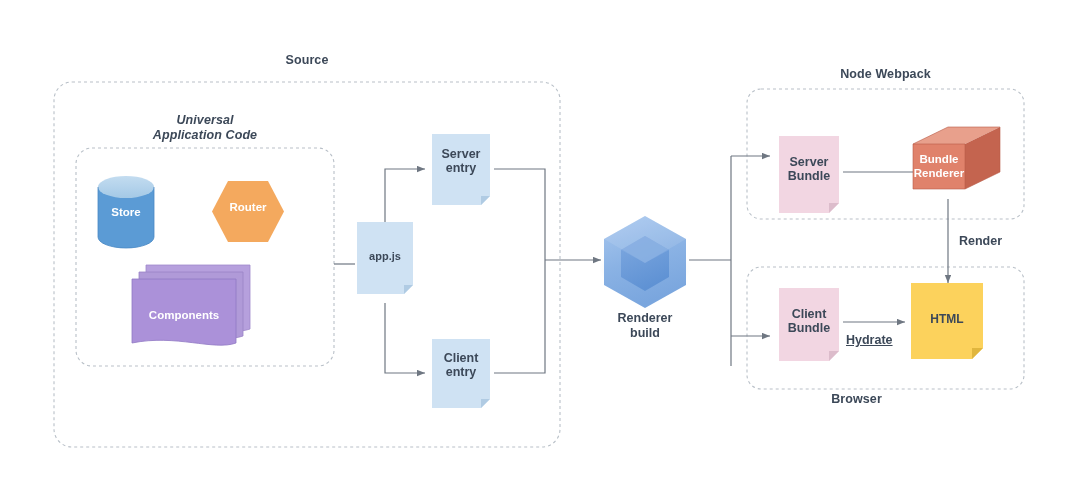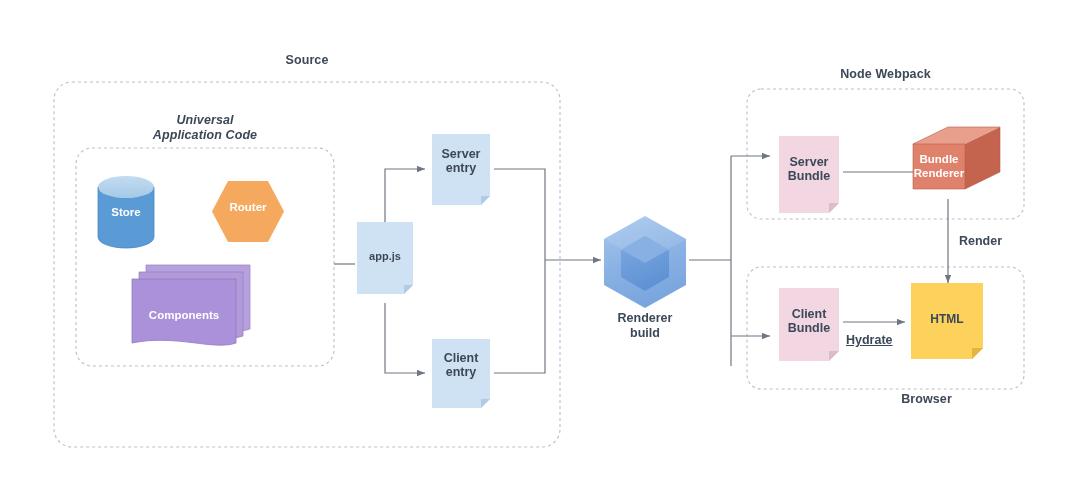--- a/index.html
+++ b/index.html
@@ -165,21 +165,21 @@
 
   <div class="grp-label" style="left:54px;top:53px;width:506px;">Source</div>
 
   <div class="grp-label multi" style="left:76px;top:113px;width:258px;font-style:italic;">
     <div>Universal</div>
     <div>Application Code</div>
   </div>
 
   <div class="grp-label" style="left:747px;top:67px;width:277px;">Node Webpack</div>
 
-  <div class="grp-label" style="left:788px;top:392px;width:277px;">Browser</div>
+  <div class="grp-label" style="left:718px;top:392px;width:277px;">Browser</div>
 
   <div class="shape-txt wlbl" style="left:98px;top:200px;width:56px;height:24px;">Store</div>
 
   <div class="shape-txt wlbl" style="left:212px;top:195px;width:72px;height:24px;">Router</div>
 
   <div class="shape-txt wlbl" style="left:132px;top:305px;width:104px;height:20px;">Components</div>
 
   <div class="shape-txt" style="left:357px;top:245px;width:56px;height:22px;font-size:11px;font-weight:bold;color:#3c4858;">app.js</div>
 
   <div class="shape-txt" style="left:432px;top:143px;width:58px;height:36px;font-size:12.5px;font-weight:bold;color:#3c4858;flex-direction:column;">

